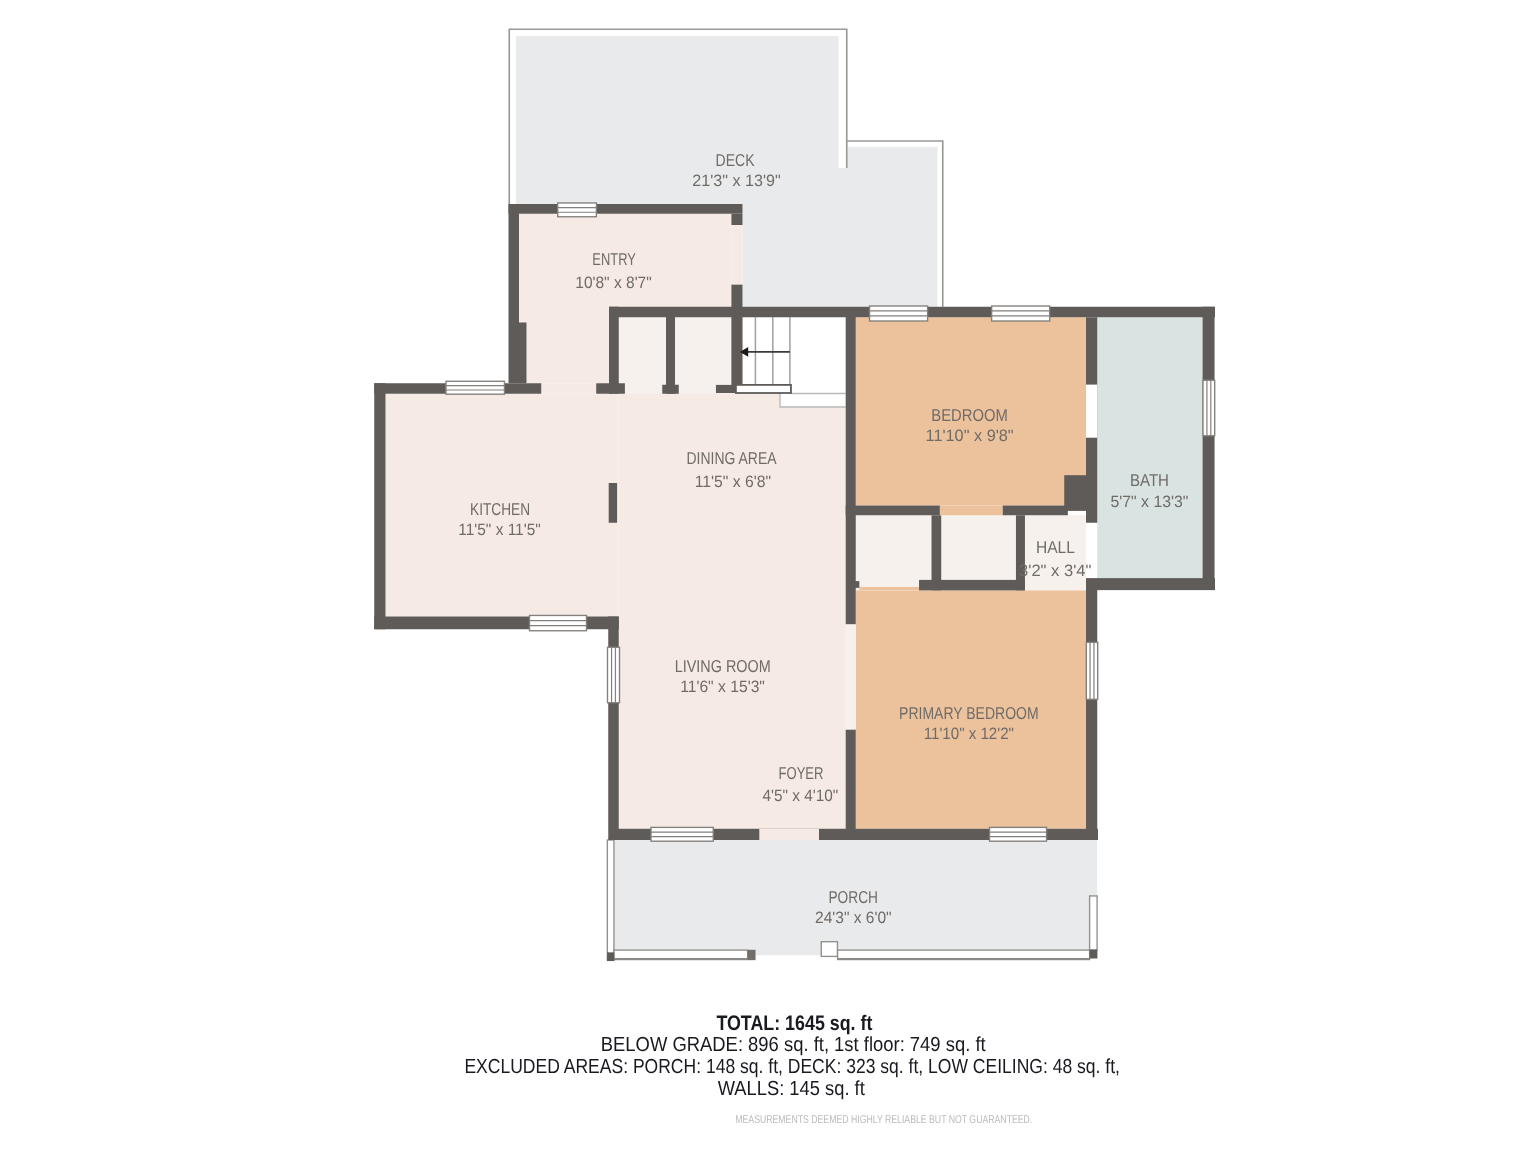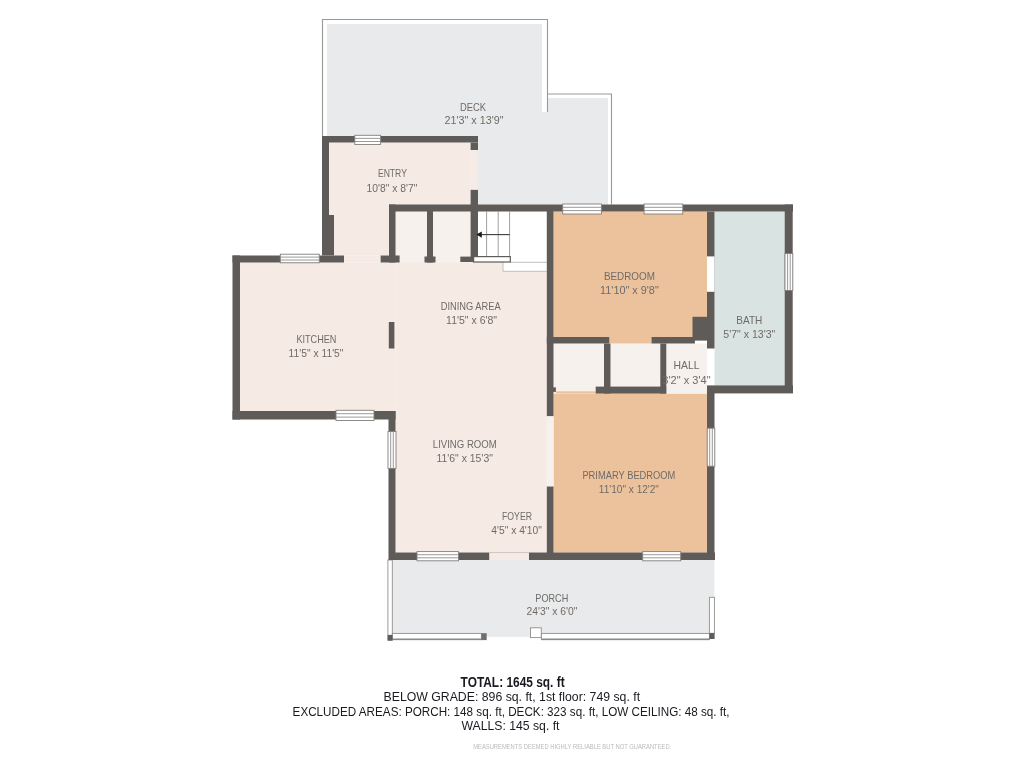--- a/index.html
+++ b/index.html
@@ -1,16 +1,16 @@
 <!DOCTYPE html>
 <html><head>
 <meta charset="utf-8">
 <style>
   html,body{margin:0;padding:0;background:#ffffff;}
-  .page{width:820px;height:768px;position:relative;font-family:"Liberation Sans",sans-serif;}
+  .page{width:820px;height:768px;position:relative;font-family:"Liberation Sans",sans-serif;padding-left:17px;}
   svg{display:block;will-change:transform;}
   text{font-family:"Liberation Sans",sans-serif;}
 </style>
 </head>
 <body>
 <div class="page">
 <svg width="1024" height="768" viewBox="0 0 1024 768">
 
 <rect x="0" y="0" width="1024" height="768" fill="#ffffff"></rect>
 

